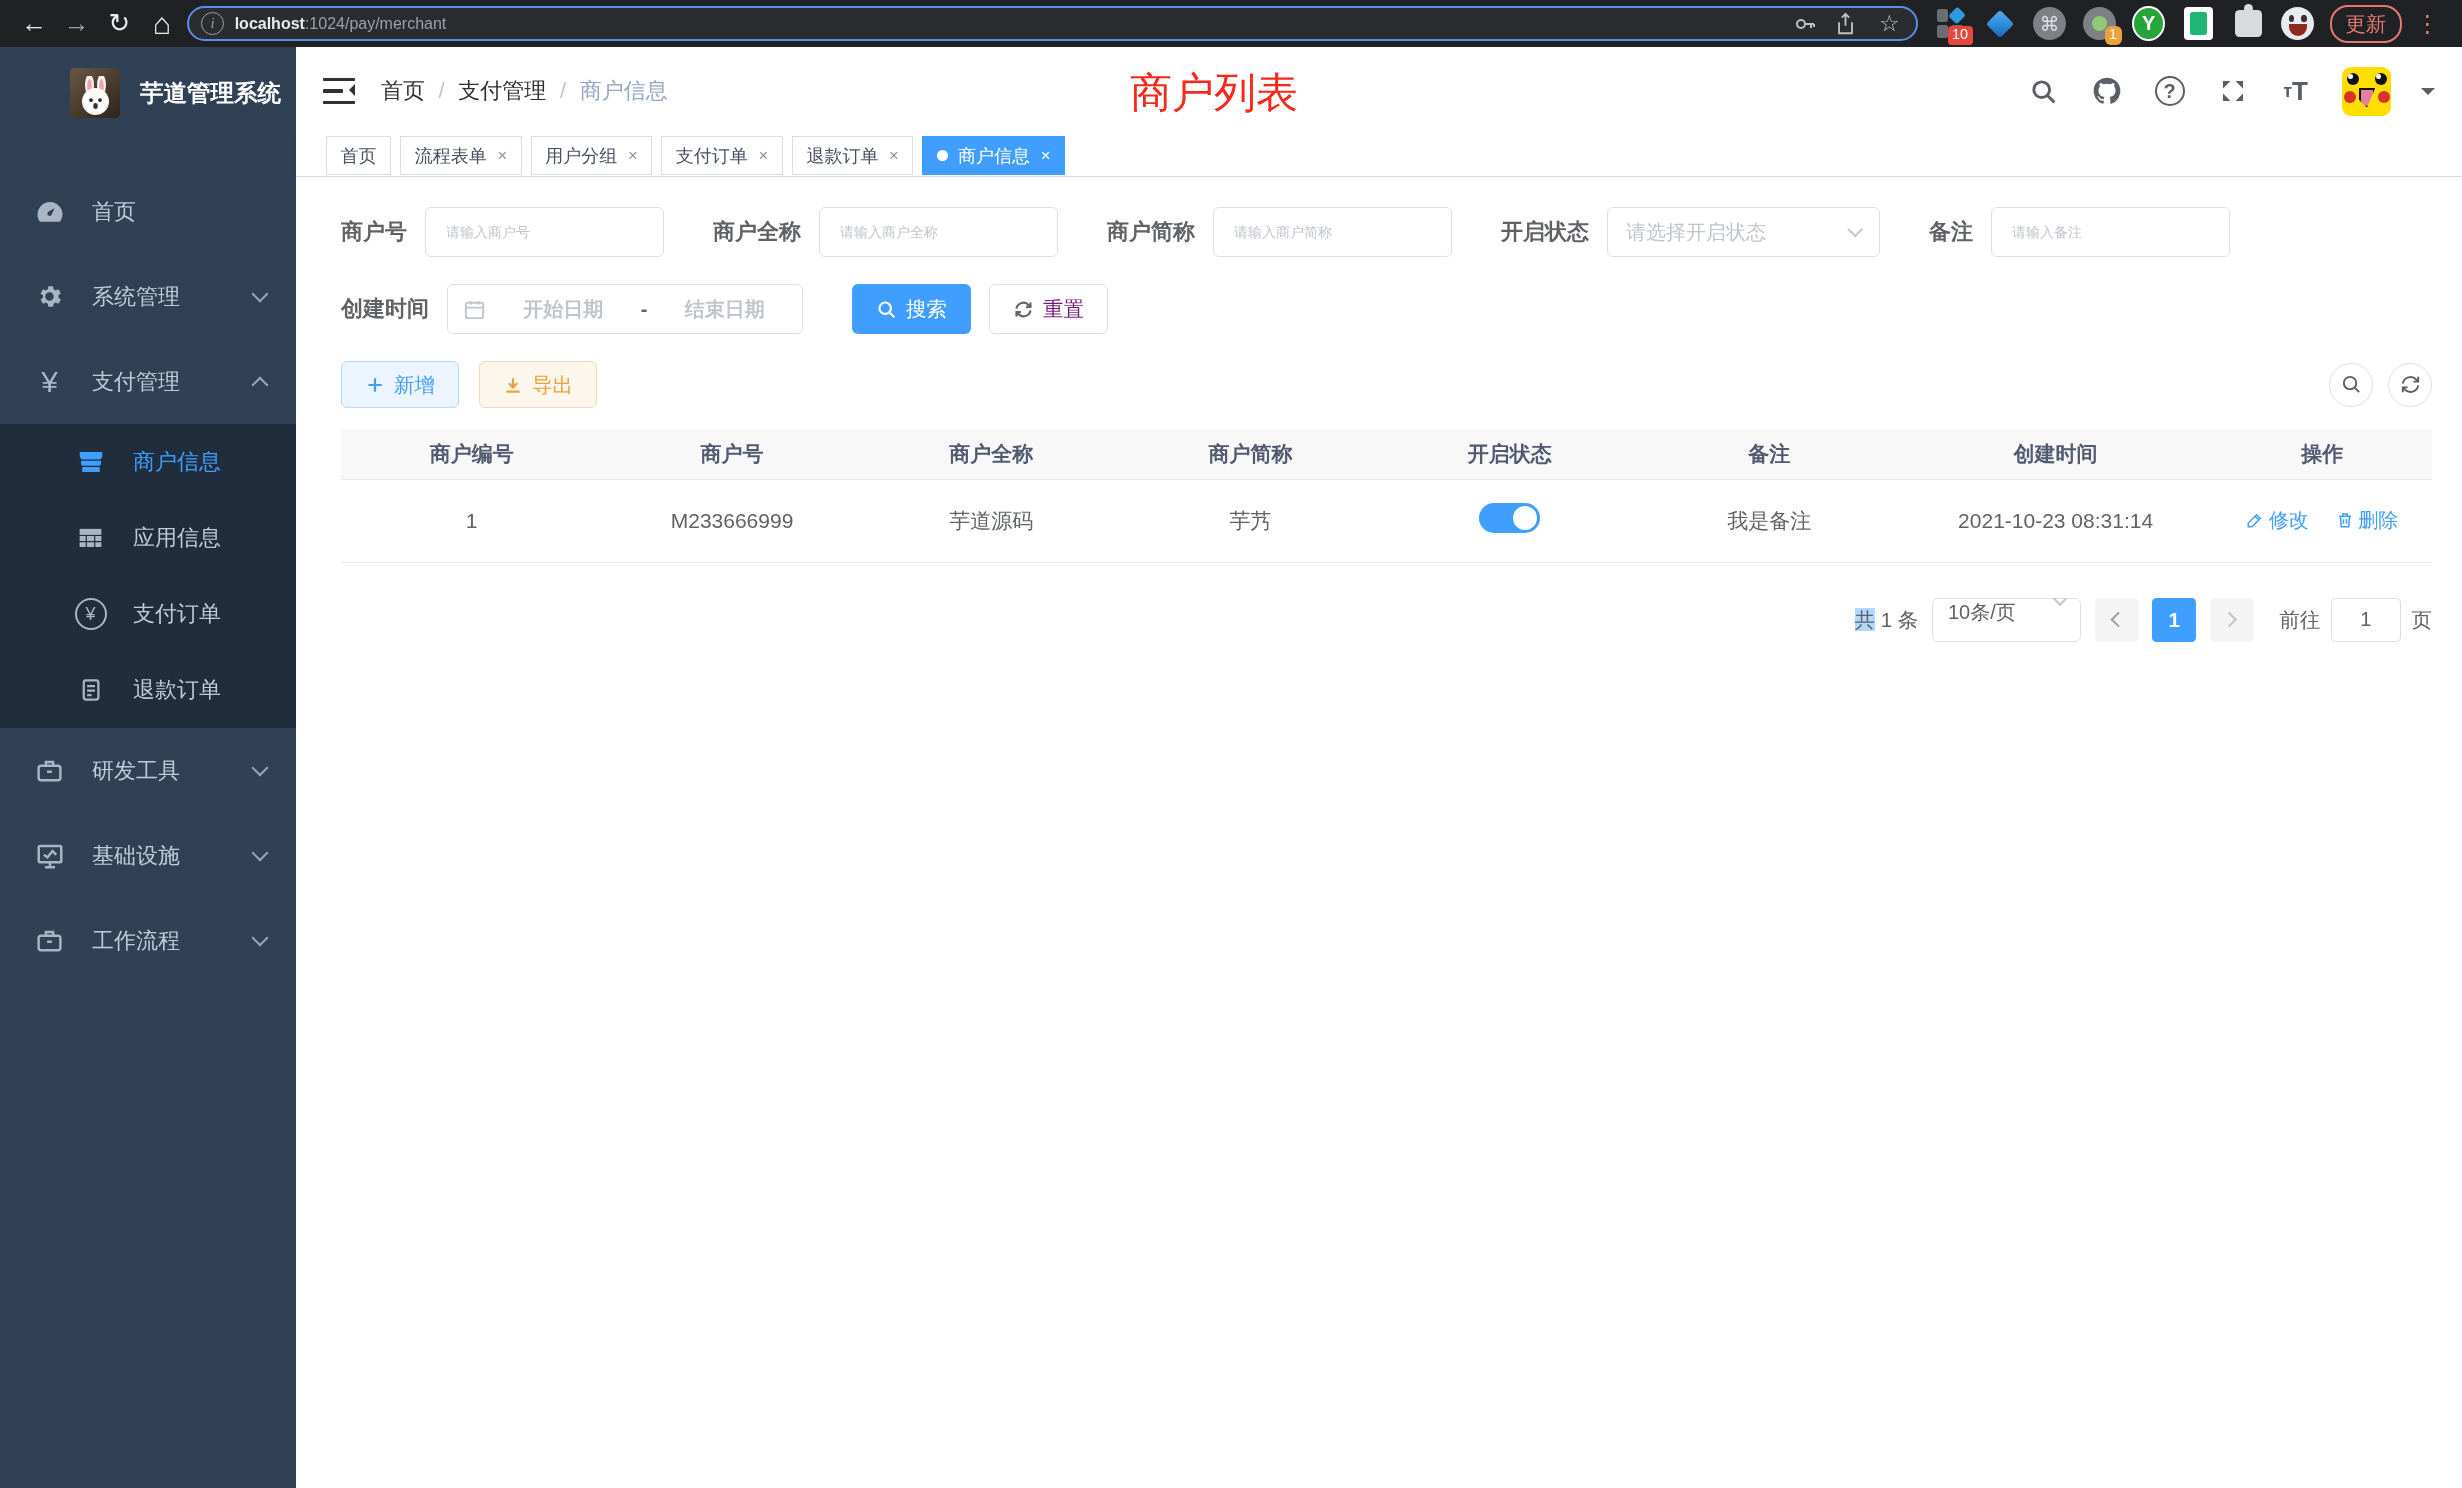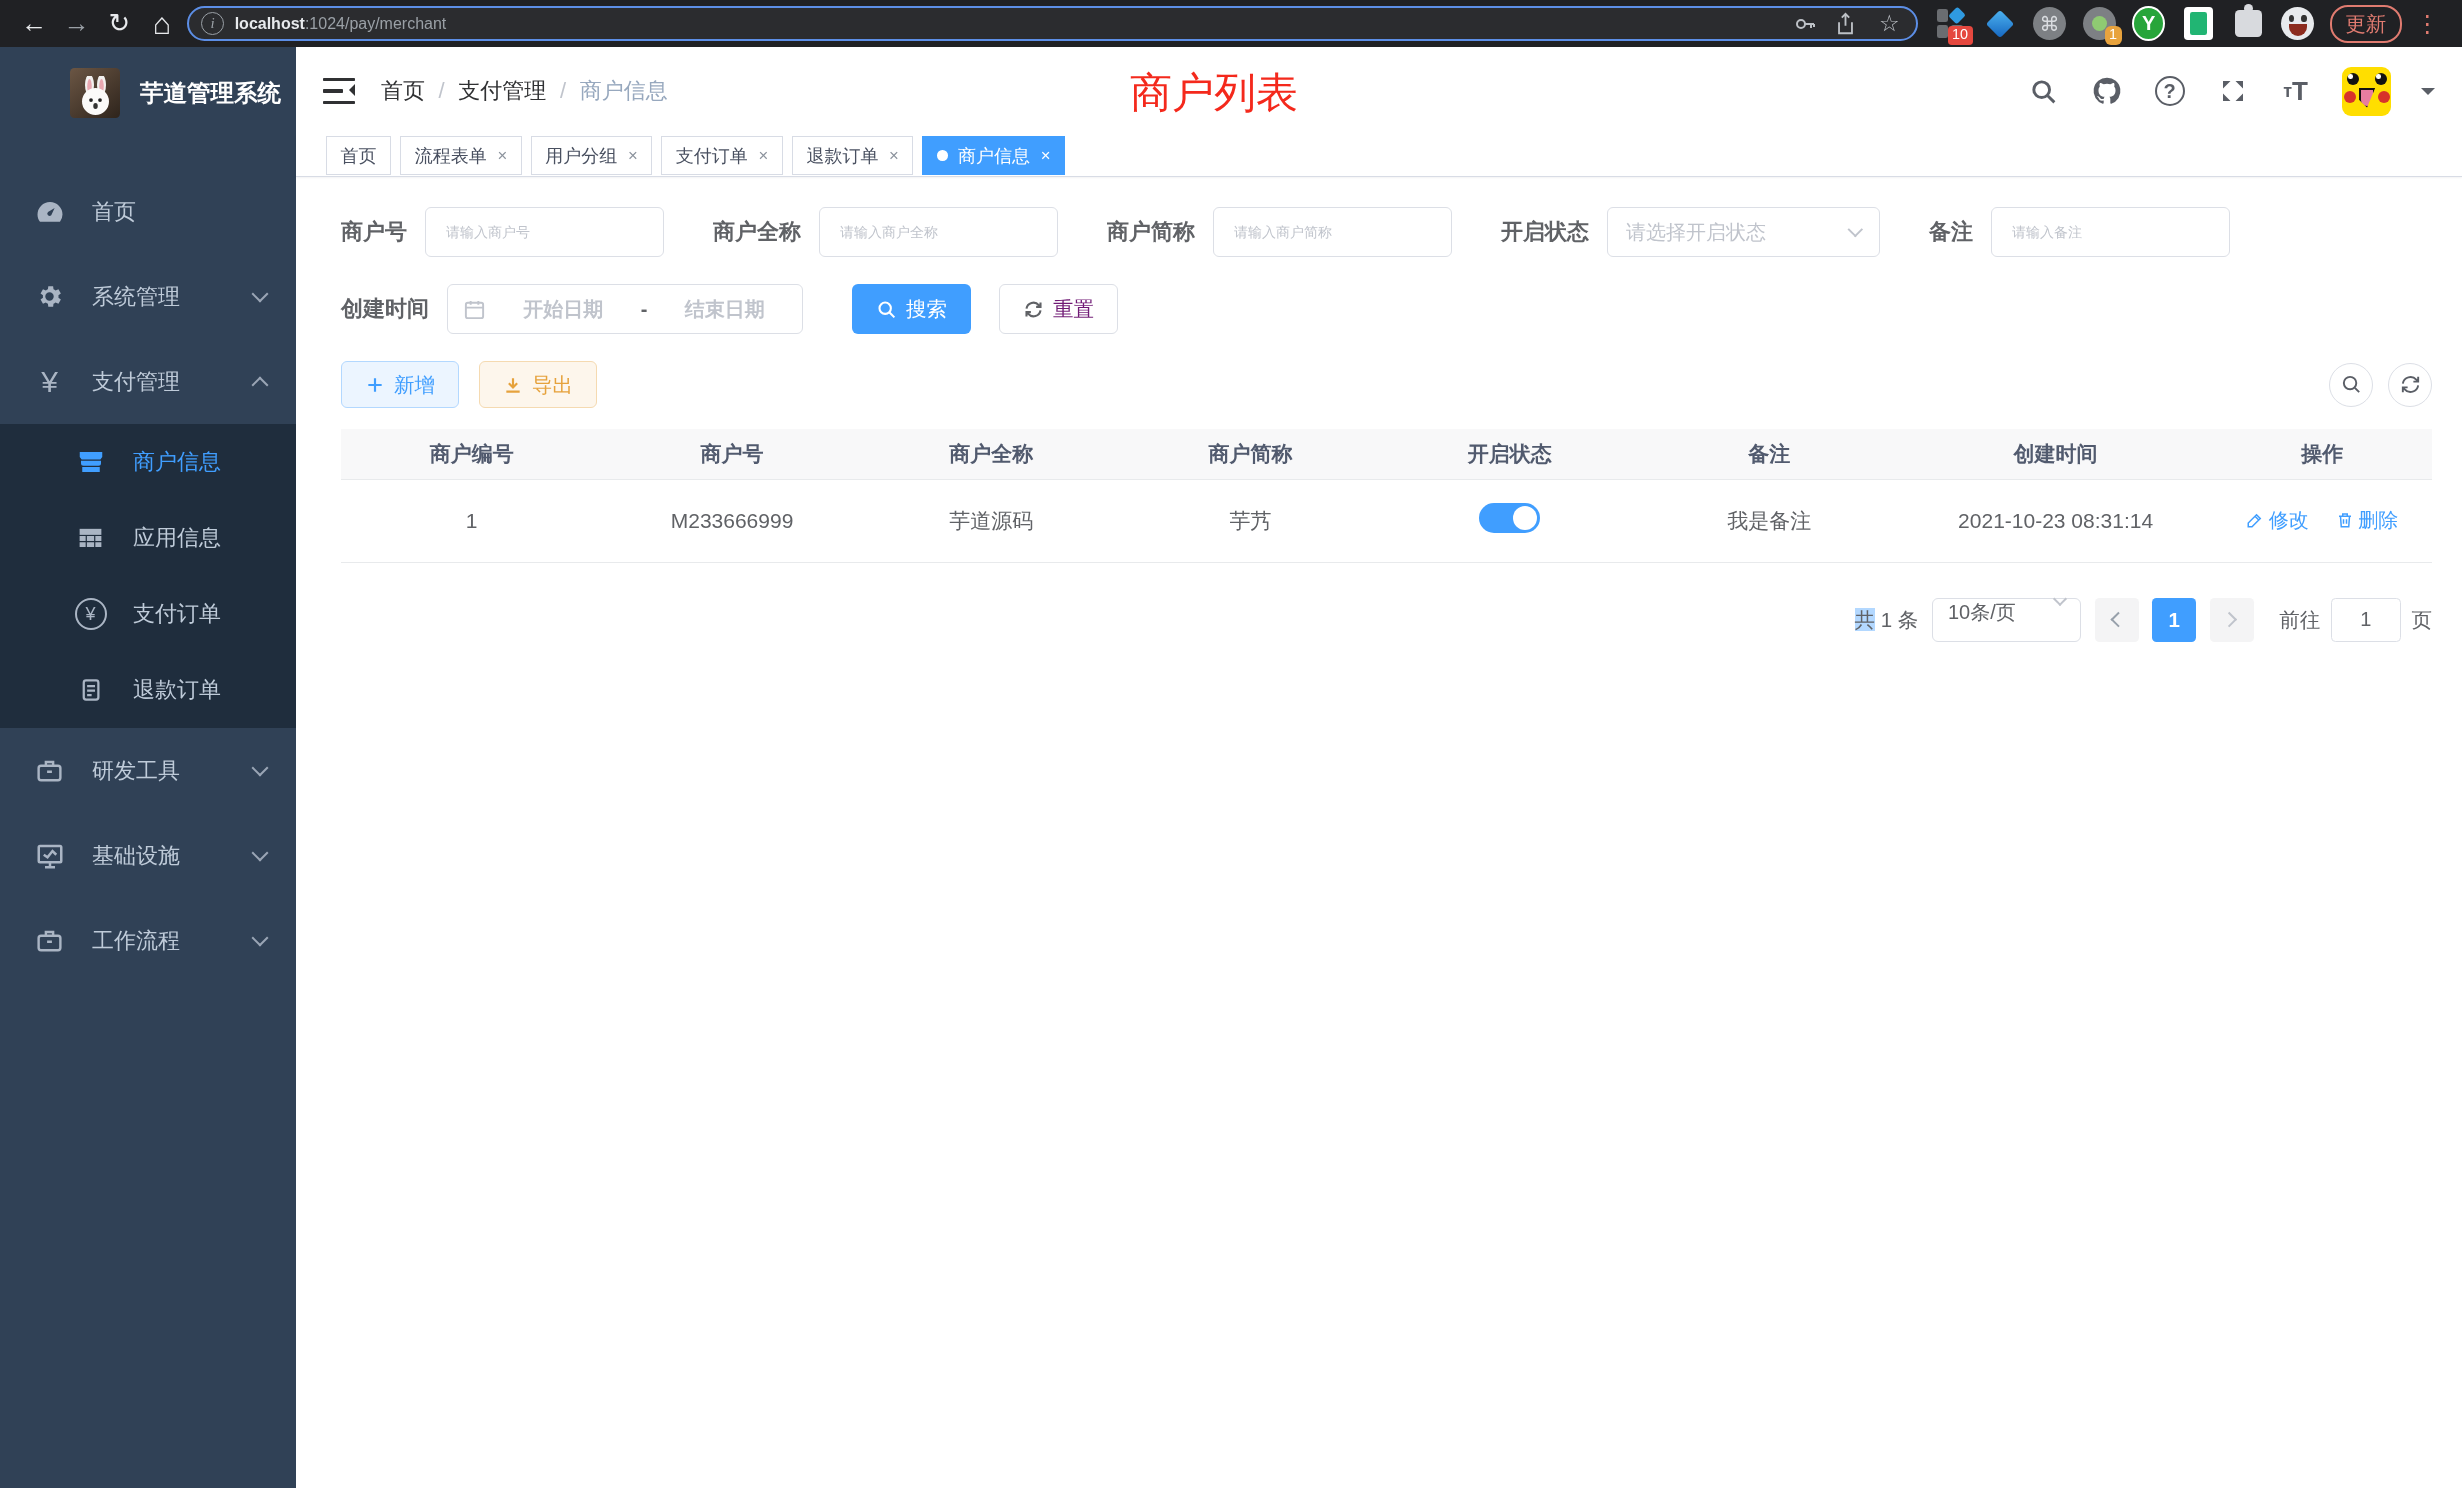--- a/index.html
+++ b/index.html
@@ -409,21 +409,21 @@
           <div class="date-range">
             <svg width="23" height="23" viewBox="0 0 24 24" fill="none" stroke="#c0c4cc" stroke-width="2">
                 <rect x="3" y="5" width="18" height="16" rx="2"></rect>
                 <path d="M8 3v4M16 3v4M3 10h18"></path>
               </svg>
             <span class="ph">开始日期</span>
             <span style="color:#606266;">-</span>
             <span class="ph">结束日期</span>
           </div>
         </div>
-        <button class="btn btn-primary" style="margin-right:28px;">
+        <button class="btn btn-primary" style="margin-right:18px;">
           <svg width="21" height="21" viewBox="0 0 24 24" fill="none" stroke="#fff" stroke-width="2.4">
               <circle cx="10.5" cy="10.5" r="6.5"></circle>
               <path d="M15.5 15.5 21 21"></path>
             </svg>
           <span>搜索</span>
         </button>
         <button class="btn btn-plain">
           <svg width="21" height="21" viewBox="0 0 24 24" fill="none" stroke="#606266" stroke-width="2.4">
               <path d="M4 11a8 8 0 0 1 14-4l2 2M20 4v5h-5M20 13a8 8 0 0 1-14 4l-2-2M4 20v-5h5"></path>
             </svg>

